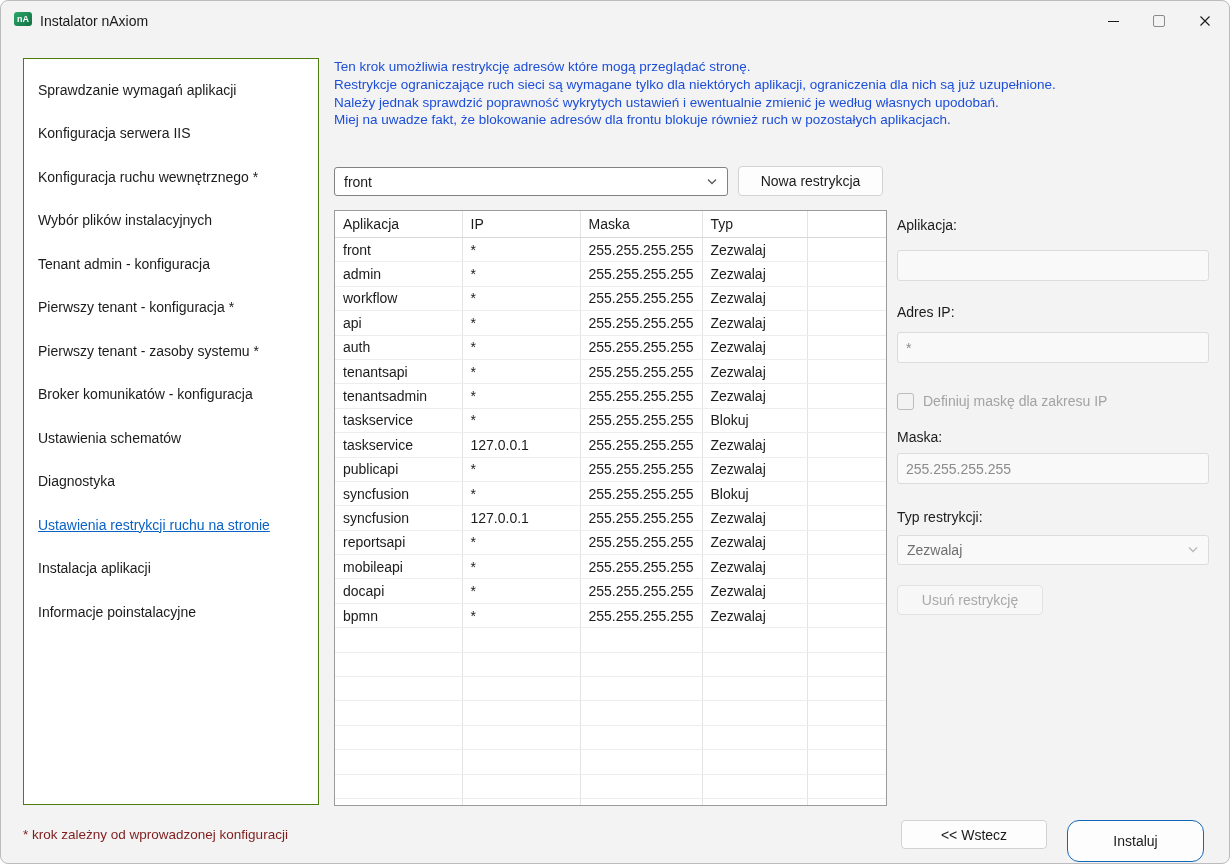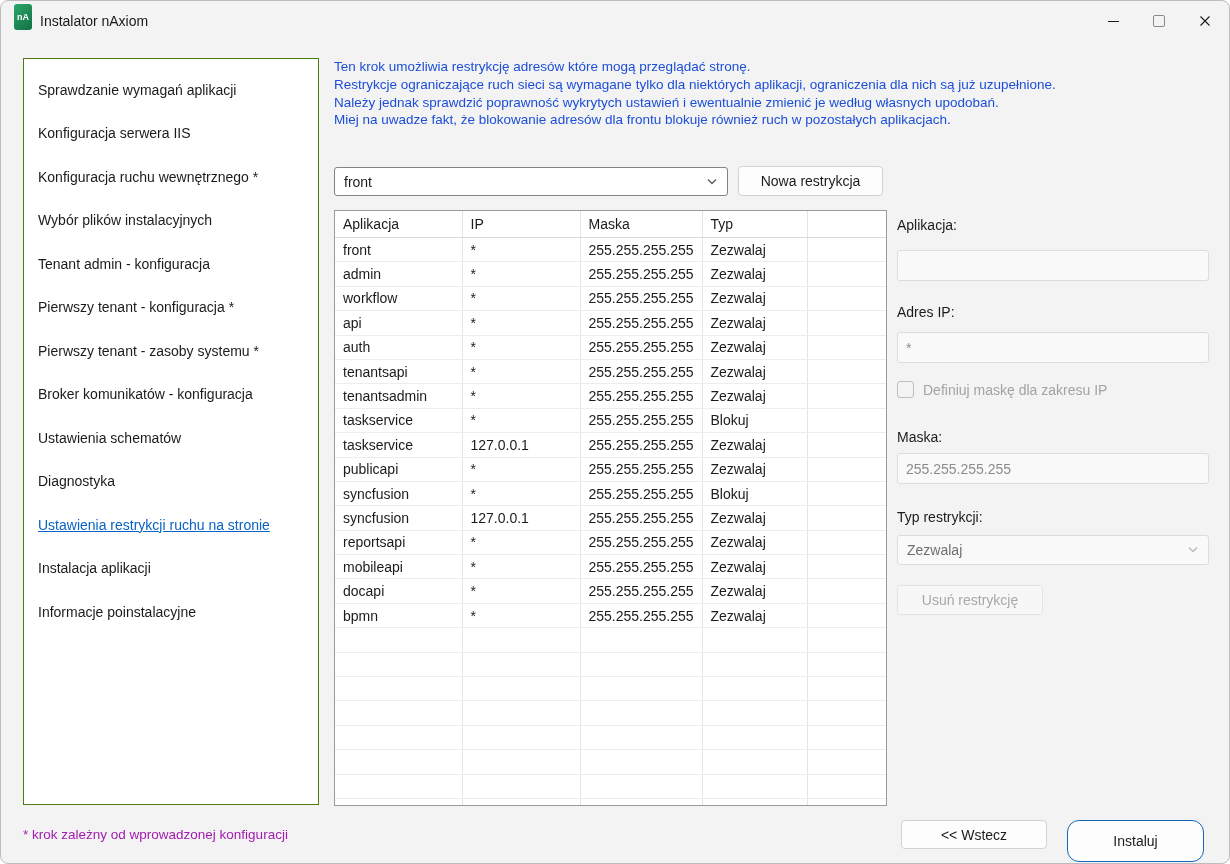--- a/index.html
+++ b/index.html
@@ -16,22 +16,22 @@
     width: 1230px; height: 864px;
     background: #f3f3f3;
     border: 1px solid #bcbcbc;
     border-radius: 8px;
     box-sizing: border-box;
     overflow: hidden;
   }
   
   .titlebar { position: absolute; left: 0; top: 0; width: 100%; height: 40px; }
   .app-icon {
-    position: absolute; left: 13px; top: 3px;
-    width: 18px; height: 26px; border-radius: 3px;
+    position: absolute; left: 13px; top: 11px;
+    width: 18px; height: 14px; border-radius: 3px;
     background: linear-gradient(135deg, #2aa868, #136f45);
     color: #fff; font-size: 9px; font-weight: bold;
     display: flex; align-items: center; justify-content: center;
   }
   .window-title {
     position: absolute; left: 39px; top: 0; height: 40px;
     display: flex; align-items: center;
     font-size: 14px; color: #1a1a1a;
   }
   .win-controls { position: absolute; right: 1px; top: 0; height: 40px; display: flex; }
@@ -47,21 +47,21 @@
     overflow: hidden;
   }
   .side-item {
     height: 43.5px; display: flex; align-items: center;
     padding: 0 8px 0 14px; font-size: 14px; color: #1b1b1b;
     white-space: nowrap;
   }
   .side-item.active { color: #0a62c5; text-decoration: underline; }
   .footnote {
     position: absolute; left: 22px; top: 826px;
-    font-size: 13.5px; color: #a21caf;
+    font-size: 13.5px; color: #7f1d1d;
   }
   
   .description {
     position: absolute; left: 333px; top: 57px; width: 885px;
     font-size: 13.5px; line-height: 17.8px; color: #1d4ed8;
   }
   
   .app-combo {
     position: absolute; left: 333px; top: 166px;
     width: 394px; height: 29px; box-sizing: border-box;
@@ -98,21 +98,21 @@
   }
   td:last-child { border-right: none; }
   
   .form-label { position: absolute; font-size: 14px; color: #1b1b1b; }
   .tb {
     position: absolute; width: 312px; height: 31px; box-sizing: border-box;
     background: #f9f9f9; border: 1px solid #dcdcdc; border-radius: 3px;
     padding: 0 8px; font-size: 14px; color: #8c8c8c;
     font-family: inherit; outline: none;
   }
-  .check-row { position: absolute; left: 896px; top: 380px; display: flex; align-items: center; }
+  .check-row { position: absolute; left: 896px; top: 392px; display: flex; align-items: flex-start; }
   .check-box {
     width: 17px; height: 17px; box-sizing: border-box;
     border: 1px solid #bdbdbd; border-radius: 3px; background: #f3f3f3;
   }
   .check-label { margin-left: 9px; font-size: 14px; color: #a3a3a3; }
   .sel {
     position: absolute; left: 896px; top: 534px; width: 312px; height: 30px;
     box-sizing: border-box; background: #f9f9f9; border: 1px solid #dcdcdc;
     border-radius: 3px; display: flex; align-items: center; padding: 0 9px;
     font-size: 14px; color: #6f6f6f;

